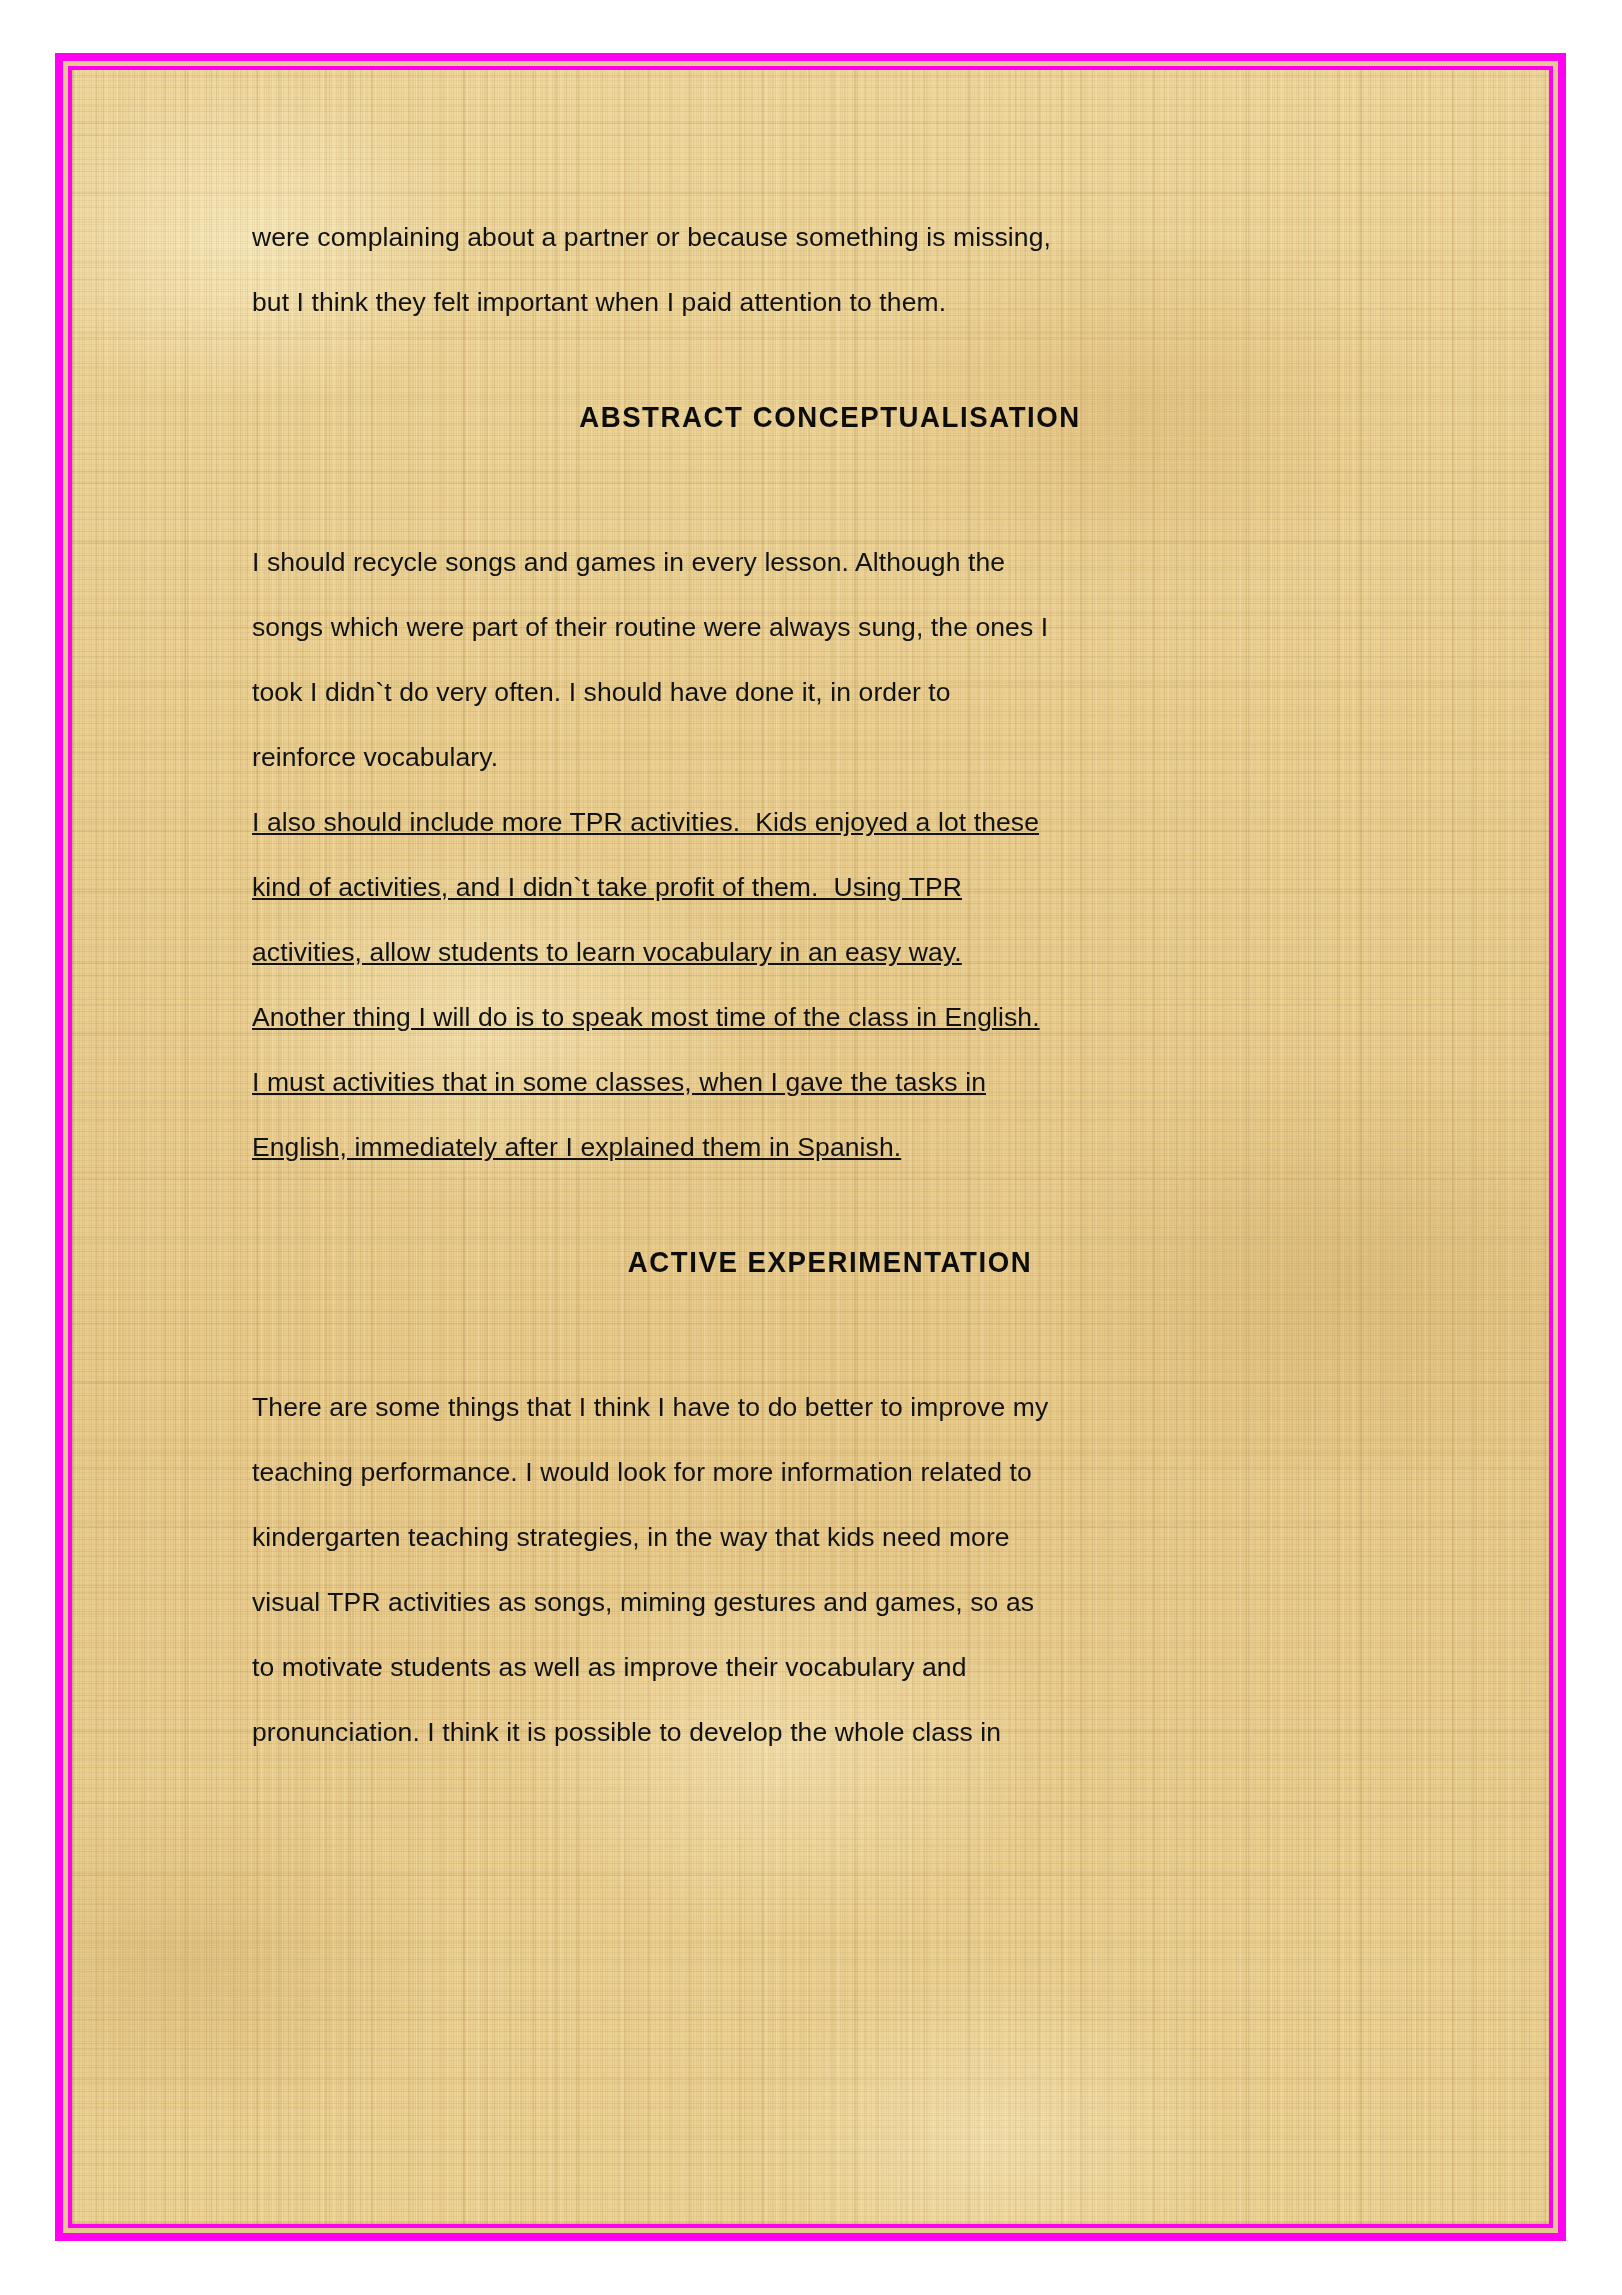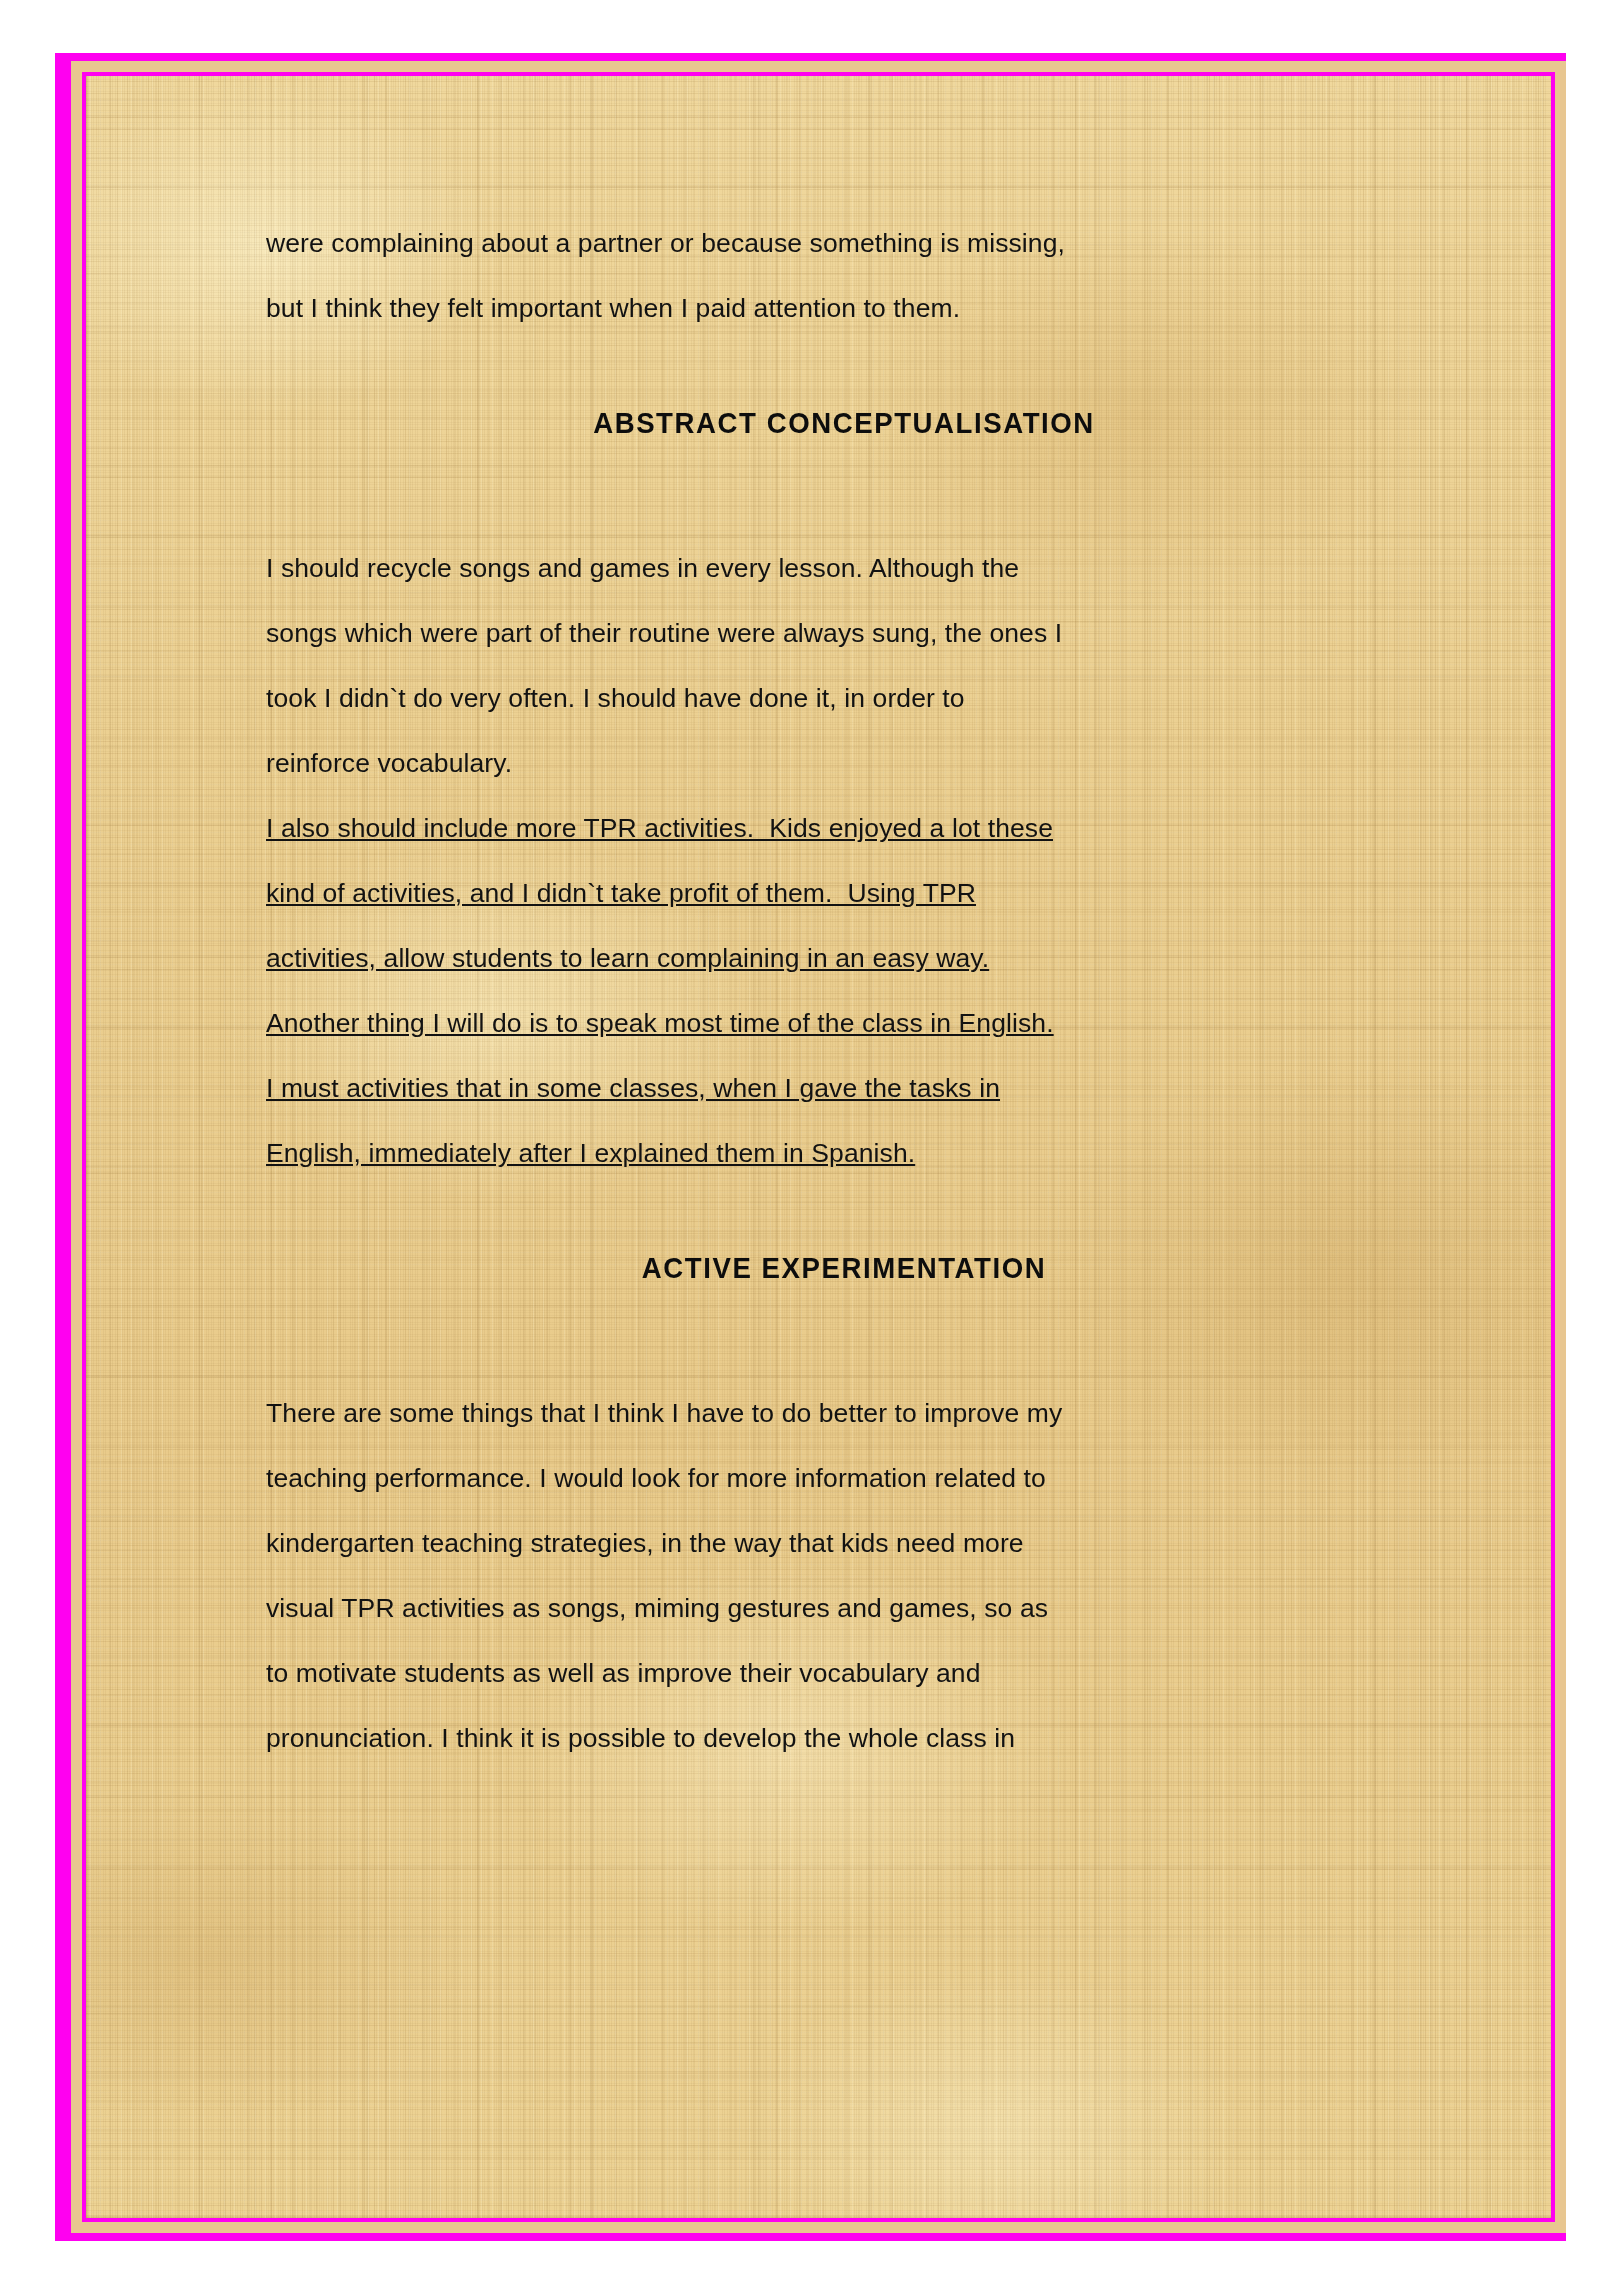--- a/index.html
+++ b/index.html
@@ -24,22 +24,21 @@
     height: 2188px;
     box-sizing: border-box;
     background: #ff00f0;
     padding: 8px;           
   }
   #page-inner-gap {
     width: 100%;
     height: 100%;
     box-sizing: border-box;
     background: #e8c690;      
-    padding: 11px;
-    margin-left: 8px;
+    padding: 5px;
   }
   #page-rule {
     width: 100%;
     height: 100%;
     box-sizing: border-box;
     border: 4.8px solid #ff00f0; 
     background: #ecd194;
     position: relative;
     overflow: hidden;
   }
@@ -155,21 +154,21 @@
         <div class="gap-sm"></div>
 
 
         <p class="para">I should recycle songs and games in every lesson. Although the
 songs which were part of their routine were always sung, the ones I
 took I didn`t do very often. I should have done it, in order to
 reinforce vocabulary.</p>
 
         <p class="para">I also should include more TPR activities.  Kids enjoyed a lot these
 kind of activities, and I didn`t take profit of them.  Using TPR
-activities, allow students to learn complaining in an easy way.</p>
+activities, allow students to learn vocabulary in an easy way.</p>
 
         <p class="para">Another thing I will do is to speak most time of the class in English.
 I must activities that in some classes, when I gave the tasks in
 English, immediately after I explained them in Spanish.</p>
 
         <div class="gap-lg"></div>
 
         <h2 class="section-heading">ACTIVE EXPERIMENTATION</h2>
 
         <div class="gap-lg"></div>

